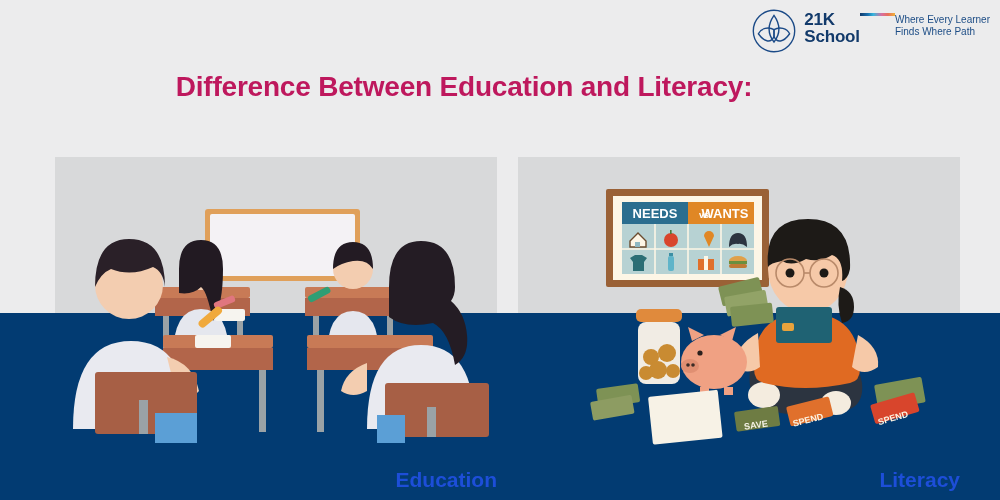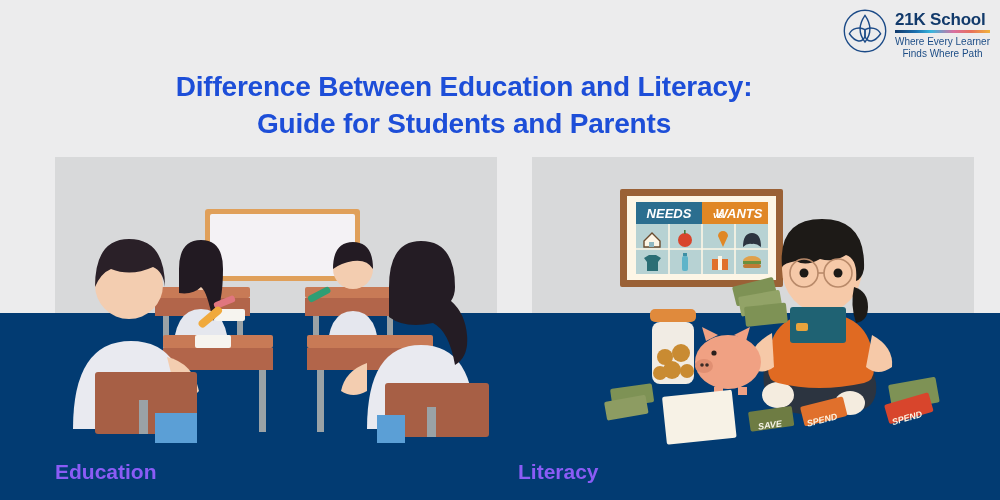--- a/index.html
+++ b/index.html
@@ -4,41 +4,41 @@
 <style>
   html,body{margin:0;padding:0;}
   body{
     width:1000px;height:500px;overflow:hidden;position:relative;
     background:#ececed;
     font-family:"Liberation Sans", sans-serif;
   }
   
   #brand{position:absolute;top:8px;right:10px;display:flex;align-items:flex-start;gap:7px;}
   #brand-mark{width:46px;height:46px;flex:0 0 auto;}
-  #brand-text{display:flex;flex-direction:column;padding-top:3px;}
+  #brand-text{display:flex;flex-direction:row;padding-top:3px;}
   #brand-name{font-size:17px;font-weight:bold;color:#123a6b;letter-spacing:-.2px;line-height:1;}
   #brand-rule{height:2.5px;width:100%;margin-top:2px;
     background:linear-gradient(90deg,#123a6b 0%,#1a6fae 22%,#37b6dd 38%,#d96fa0 62%,#e8705a 80%,#f0b33c 100%);}
-  #brand-tag{font-size:10px;color:#1d4d86;line-height:1.22;margin-top:3px;white-space:nowrap;text-align:center;}
+  #brand-tag{font-size:10px;color:#1d4d86;line-height:1.22;margin-top:3px;white-space:nowrap;}
 
   
   #headline{position:absolute;top:68px;left:0;width:928px;text-align:center;
-    font-size:28px;font-weight:bold;color:#1d4ed8;line-height:1.33;letter-spacing:-.2px;}
+    font-size:28px;font-weight:bold;color:#be185d;line-height:1.33;letter-spacing:-.2px;}
 
   
   #navy-band{position:absolute;left:0;top:313px;width:1000px;height:187px;background:#023b72;}
 
   
   .panel{position:absolute;top:157px;height:313px;background:#d8d9da;overflow:hidden;}
   #panel-education{left:55px;width:442px;}
-  #panel-literacy{left:532px;width:442px;font-style:italic;}
+  #panel-literacy{left:518px;width:442px;}
   .panel-floor{position:absolute;left:0;right:0;top:156px;bottom:0;background:#023b72;}
 
-  .caption{position:absolute;bottom:16px;width:442px;text-align:left;
-    font-size:21px;font-weight:bold;color:#8b5cf6;}
+  .caption{position:absolute;bottom:8px;width:442px;text-align:right;
+    font-size:21px;font-weight:bold;color:#1d4ed8;}
   #caption-education{left:55px;}
   #caption-literacy{left:518px;margin-top:37px;}
 
   .art{position:absolute;left:0;top:0;width:442px;height:313px;}
 </style>
 </head>
 <body>
 
 <div id="brand">
   <svg id="brand-mark" viewBox="0 0 100 100">
@@ -52,21 +52,20 @@
     <div id="brand-rule"></div>
     <div id="brand-tag">
       <span>Where Every Learner</span><br>
       <span>Finds Where Path</span>
     </div>
   </div>
 </div>
 
 <div id="headline">
   <span>Difference Between Education and Literacy:</span><br>
-  <span>Guide for Students and Parents</span>
 </div>
 
 <div id="navy-band"></div>
 
 <div class="panel" id="panel-education">
   <div class="panel-floor"></div>
   <svg class="art" viewBox="0 0 442 313">
 
     <g>
       <rect x="150" y="52" width="155" height="72" rx="3" fill="#e0a05a"></rect>

